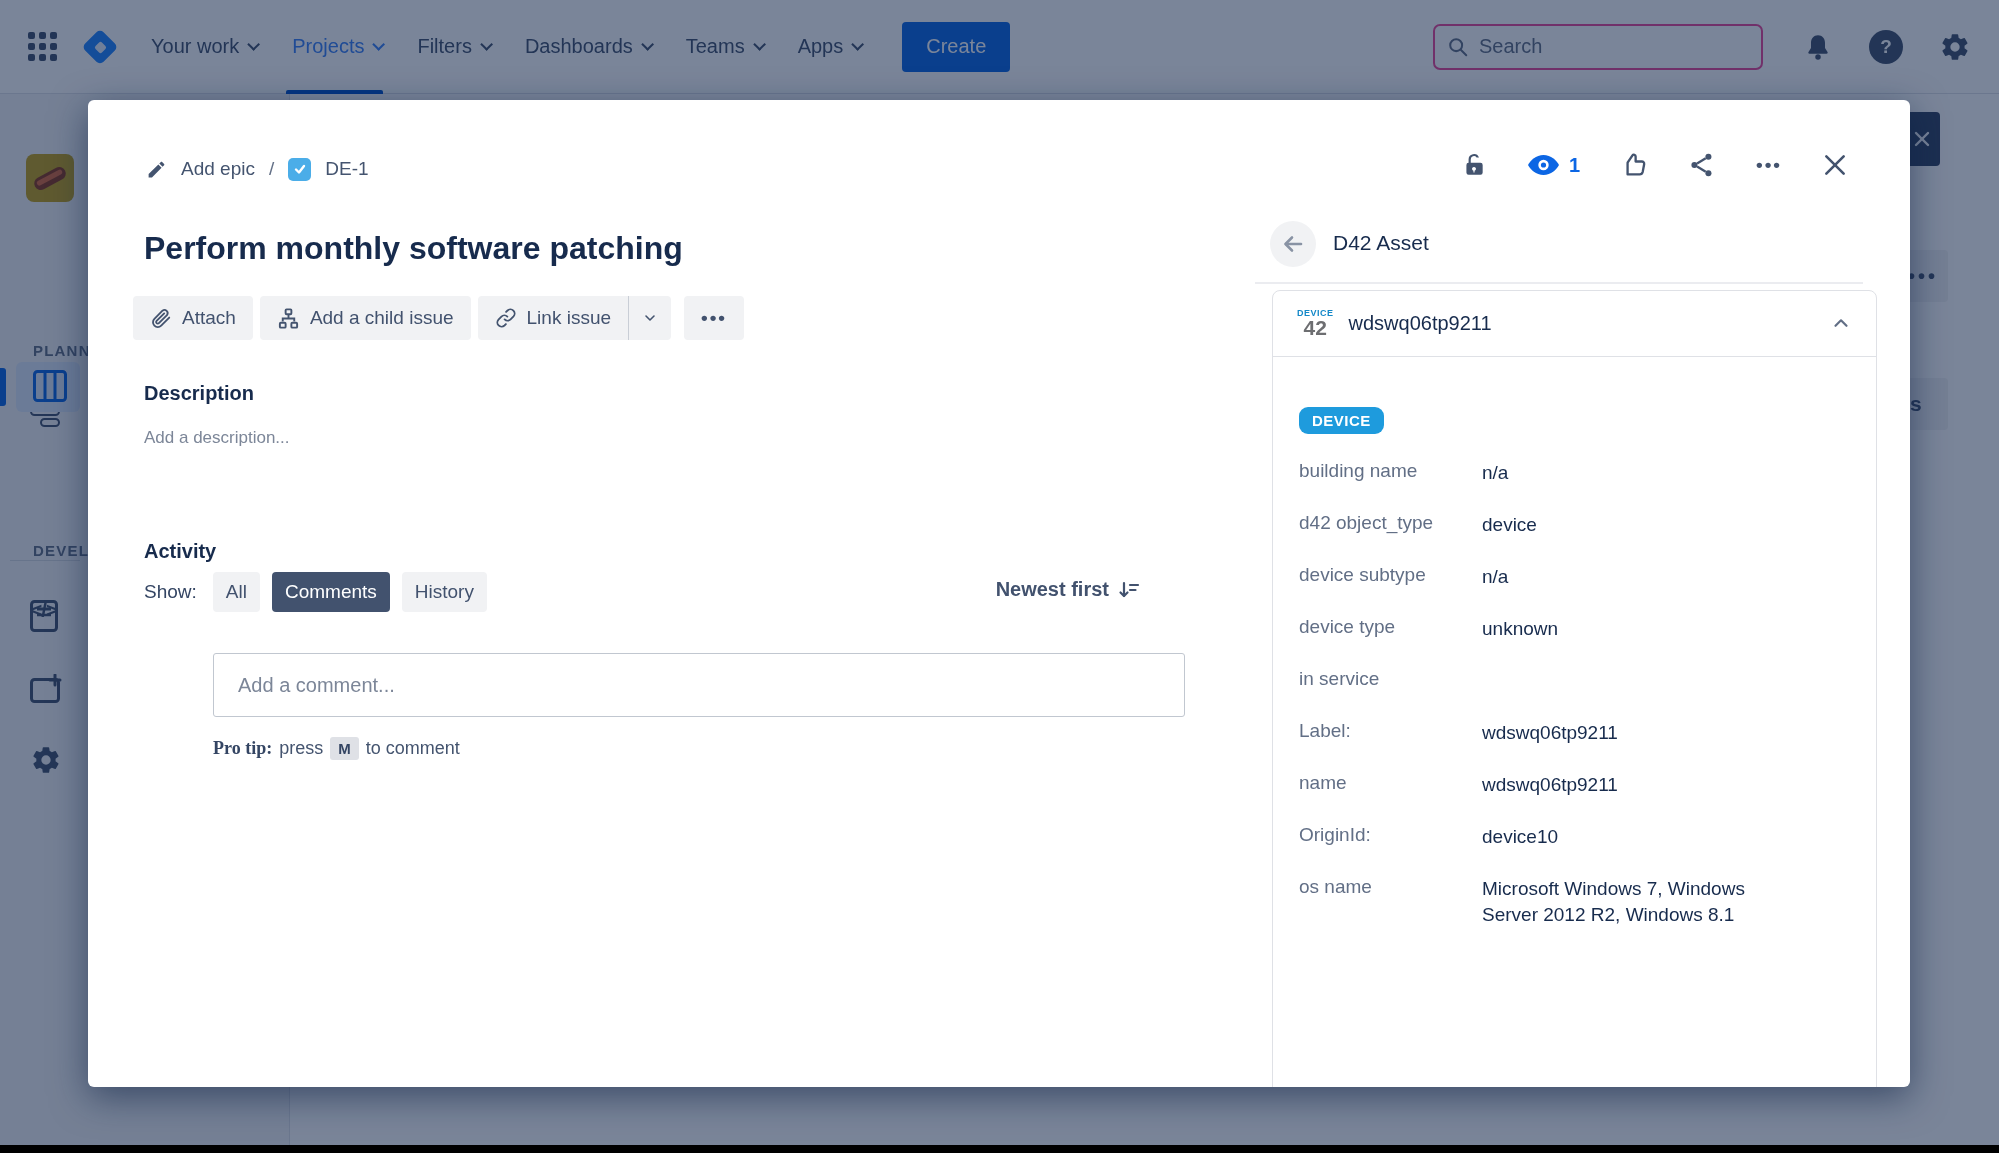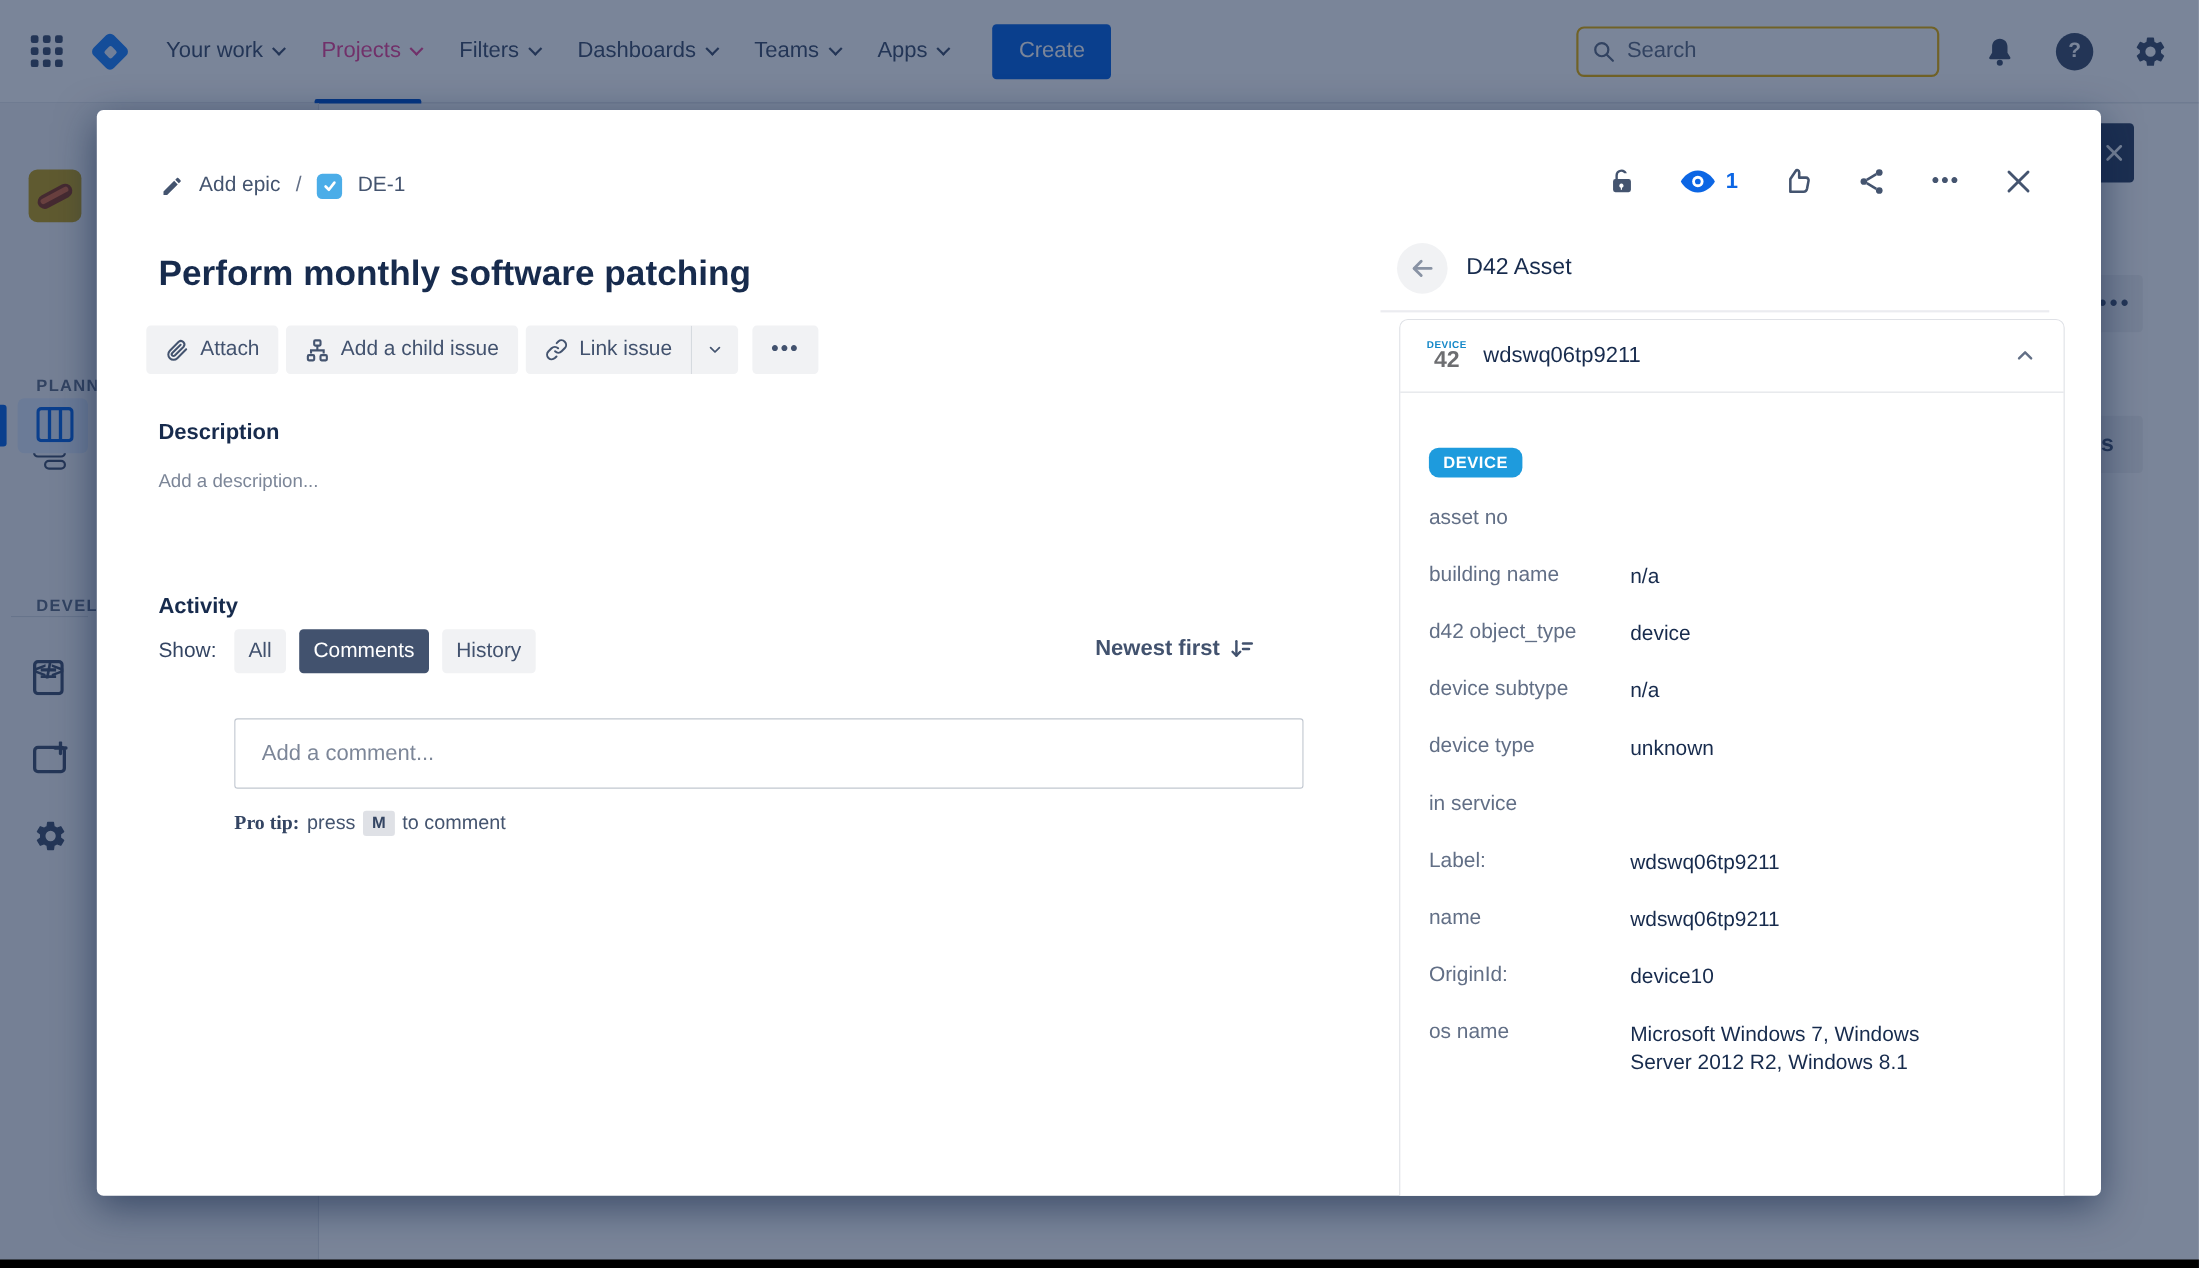--- a/index.html
+++ b/index.html
@@ -9,25 +9,25 @@
   #app { position:absolute; inset:0; z-index:1; }
 
   
   #topnav { position:absolute; left:0; top:0; width:1999px; height:94px; background:#fff; border-bottom:1px solid #DFE1E6; display:flex; align-items:center; padding:0 28px; }
   .grid-icon { display:grid; grid-template-columns:repeat(3,7px); grid-gap:4px; margin-right:26px; }
   .grid-icon i { width:7px; height:7px; background:#42526E; border-radius:2px; }
   .jira-logo { width:34px; height:34px; position:relative; margin-right:34px; }
   .jira-logo .d1 { position:absolute; left:4px; top:4px; width:26px; height:26px; background:#2185FF; transform:rotate(45deg); border-radius:5px; }
   .jira-logo .d2 { position:absolute; left:13px; top:13px; width:9px; height:9px; background:#E9F2FF; transform:rotate(45deg); border-radius:2px; }
   .nav-item { position:relative; height:94px; display:flex; align-items:center; gap:8px; margin-right:36px; font-size:20px; font-weight:500; color:#42526E; cursor:pointer; }
-  .nav-item.active { color:#ec4899; }
+  .nav-item.active { color:#3b82f6; }
   .caret { width:9px; height:9px; border-right:2.5px solid currentColor; border-bottom:2.5px solid currentColor; transform:rotate(45deg) translateY(-3px); }
   .nav-underline { position:absolute; left:-6px; right:-2px; bottom:0; height:4px; background:#0052CC; border-radius:2px 2px 0 0; }
   .create-btn { background:#0C66E4; color:#fff; font-size:20px; font-weight:500; border:none; border-radius:4px; height:50px; padding:0 24px; margin-left:6px; cursor:pointer; }
-  .searchbox { margin-left:auto; width:330px; height:46px; border:2px solid #eab308; border-radius:7px; display:flex; align-items:center; padding:0 12px; gap:10px; color:#626F86; }
+  .searchbox { margin-left:auto; width:330px; height:46px; border:2px solid #ec4899; border-radius:7px; display:flex; align-items:center; padding:0 12px; gap:10px; color:#626F86; }
   .searchbox span { font-size:20px; color:#626F86; }
   .nav-right-icons { display:flex; align-items:center; gap:36px; margin-left:40px; }
   .help-circle { width:34px; height:34px; border-radius:50%; background:#42526E; color:#fff; font-weight:bold; font-size:19px; display:flex; align-items:center; justify-content:center; }
 
   
   #sidebar { position:absolute; left:0; top:94px; width:290px; height:1051px; background:#F4F5F7; border-right:1px solid #DFE1E6; }
   .avatar { position:absolute; left:26px; top:60px; width:48px; height:48px; border-radius:8px; background:#C4A11C; overflow:hidden; }
   .hotdog { position:absolute; left:7px; top:18px; width:34px; height:13px; border-radius:7px; background:#8C3A1D; transform:rotate(-28deg); }
   .hotdog i { position:absolute; left:3px; top:3px; width:28px; height:5px; border-radius:3px; background:#D96A3B; }
   .side-label { position:absolute; left:33px; font-size:15px; font-weight:bold; letter-spacing:1.2px; color:#626F86; white-space:nowrap; }
@@ -387,24 +387,20 @@
       </div>
       <span class="asset-name">wdswq06tp9211</span>
       <svg class="chev-up" width="22" height="22" viewBox="0 0 24 24">
           <polyline points="6,14 12,8 18,14" fill="none" stroke="#626F86" stroke-width="2.4" stroke-linecap="round" stroke-linejoin="round"></polyline>
         </svg>
     </div>
     <div class="card-body">
       <span class="device-badge">DEVICE</span>
       <div class="ptable">
         <div class="prow">
-            <span class="pl">asset no</span>
-            <span class="pv"></span>
-          </div>
-        <div class="prow">
             <span class="pl">building name</span>
             <span class="pv">n/a</span>
           </div>
         <div class="prow">
             <span class="pl">d42 object_type</span>
             <span class="pv">device</span>
           </div>
         <div class="prow">
             <span class="pl">device subtype</span>
             <span class="pv">n/a</span>

